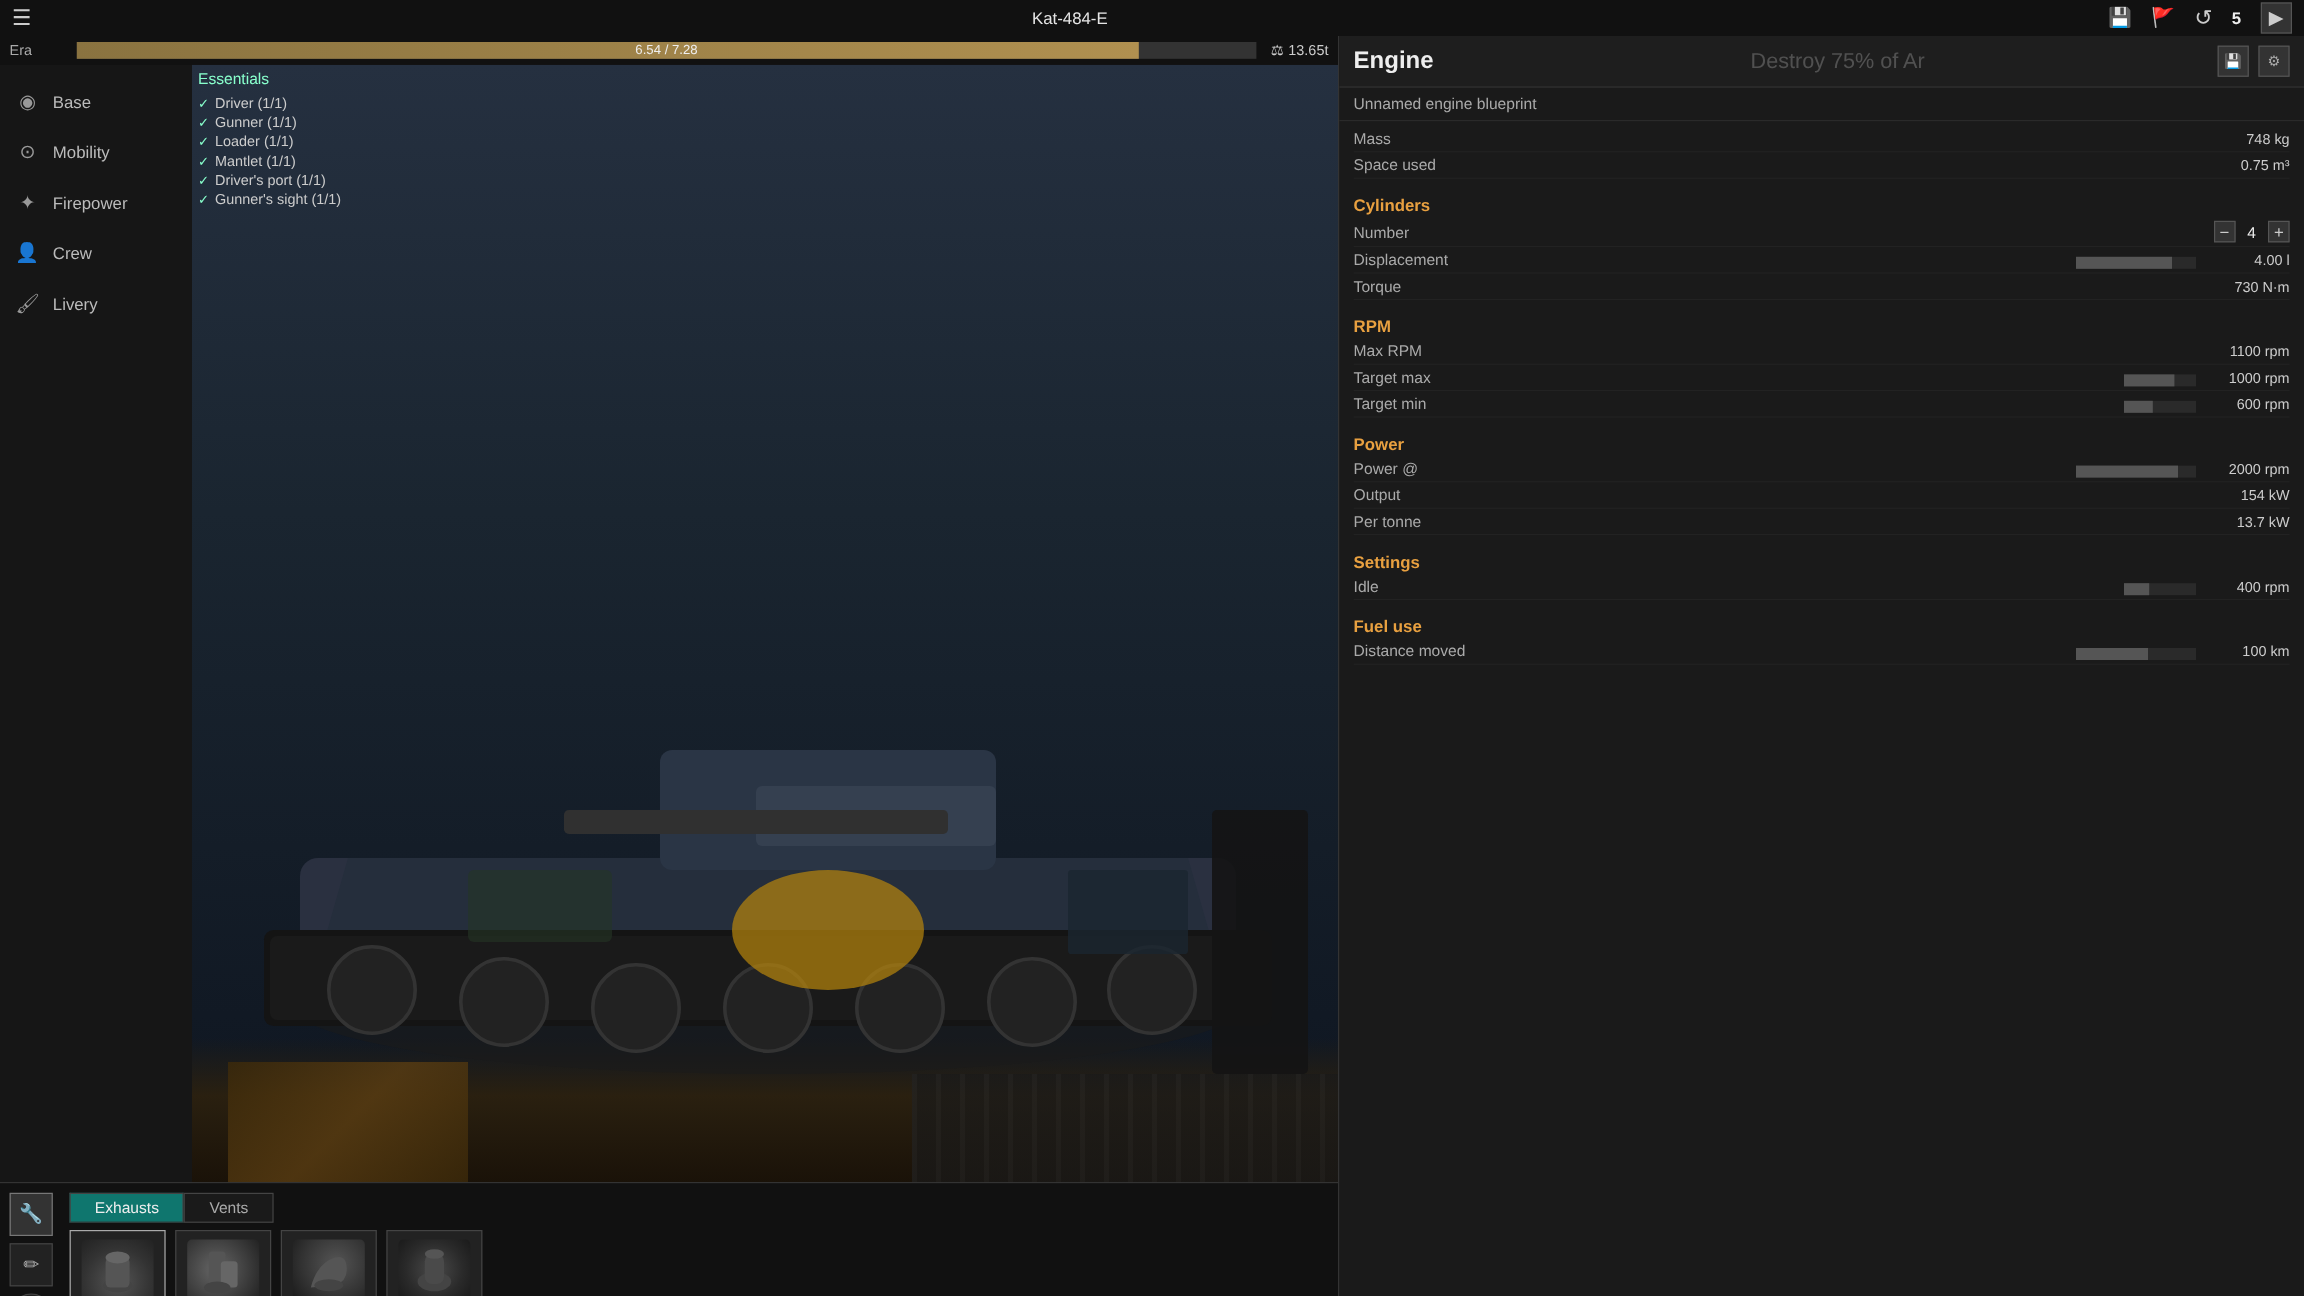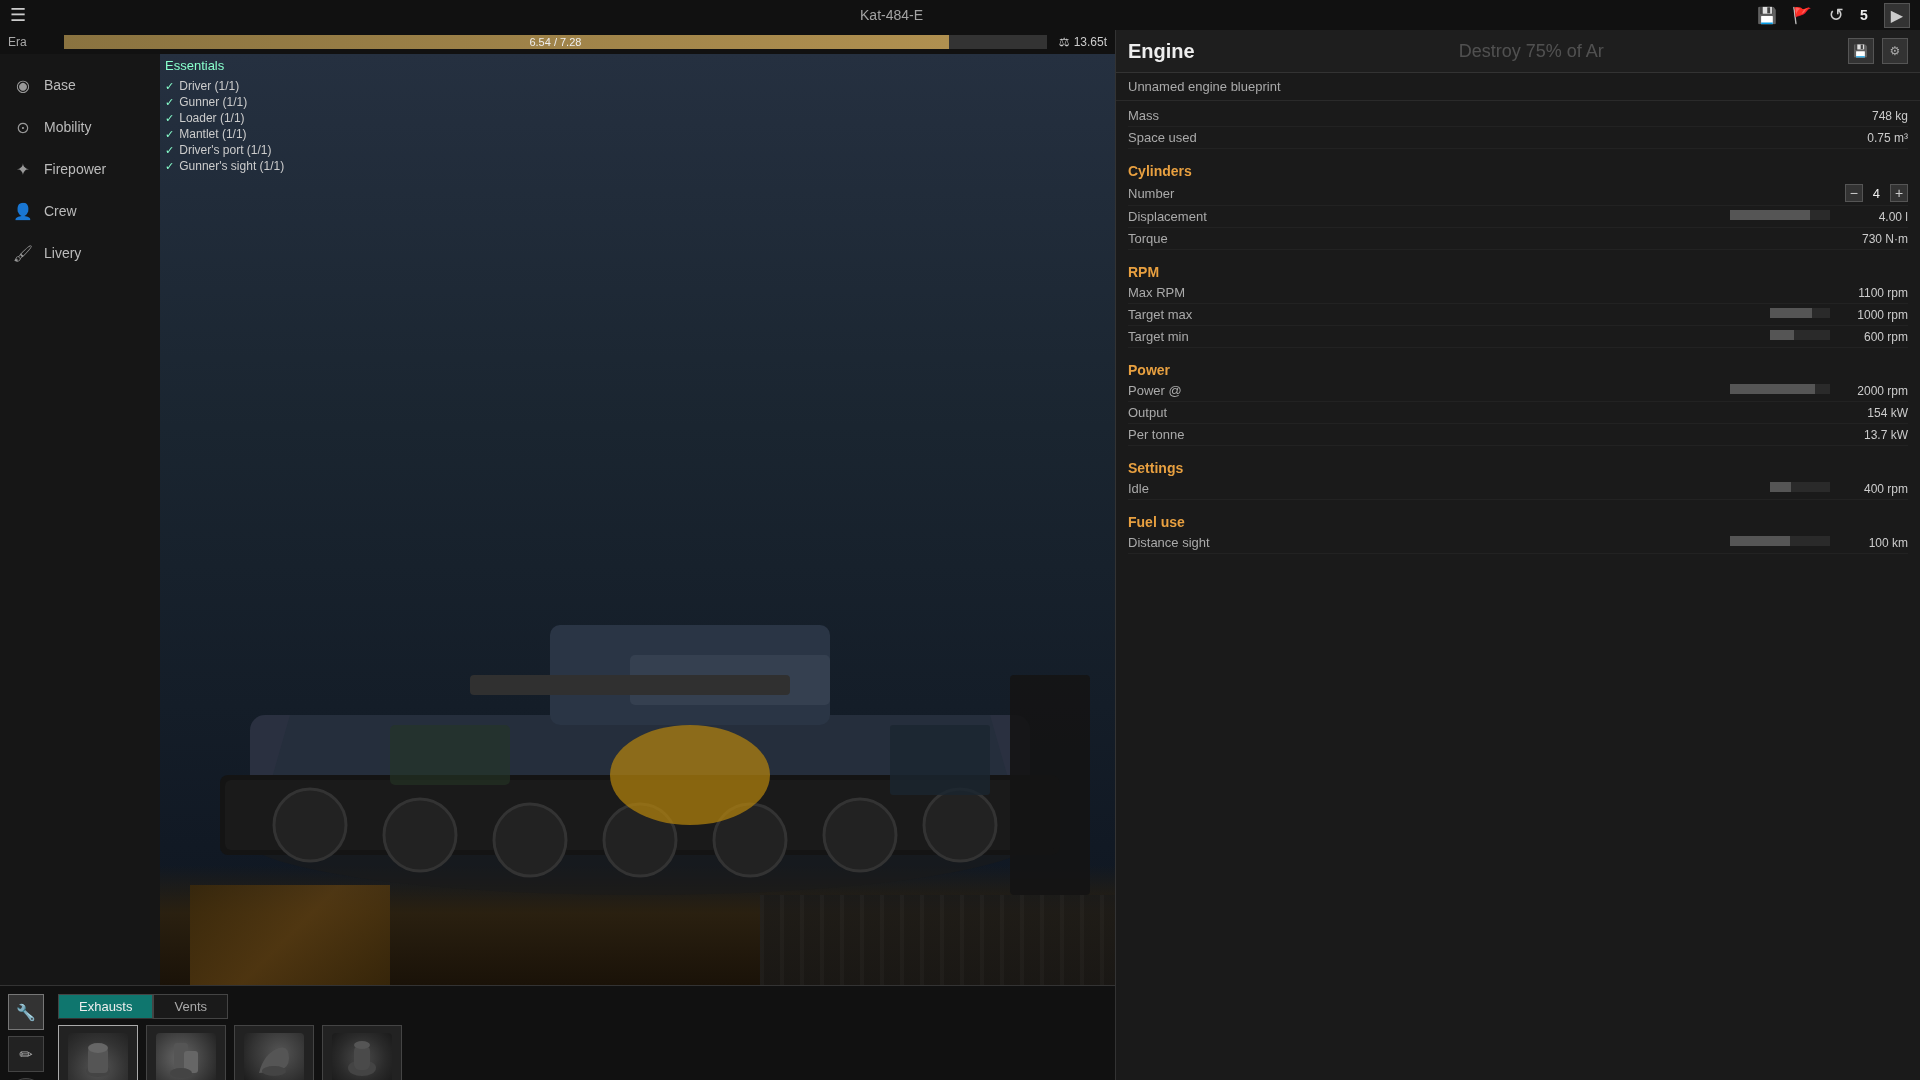--- a/index.html
+++ b/index.html
@@ -19,21 +19,21 @@
       top: 0; left: 0; right: 0;
       height: 30px;
       background: #111;
       display: flex;
       align-items: center;
       justify-content: space-between;
       padding: 0 10px;
       z-index: 100;
     }
     #topbar-left { display: flex; align-items: center; gap: 10px; }
-    #topbar-center { color: #a3a3a3; font-size: 14px; }
+    #topbar-center { color: #e5e5e5; font-size: 14px; }
     #topbar-right { display: flex; align-items: center; gap: 16px; }
 
     
     #erabar {
       position: absolute;
       top: 30px; left: 0;
       width: 1115px;
       height: 24px;
       display: flex;
       align-items: center;
@@ -179,21 +179,21 @@
     .stats-row {
       display: flex;
       align-items: center;
       justify-content: space-between;
       padding: 3px 0;
       font-size: 13px;
       border-bottom: 1px solid #222;
     }
     .stats-label { color: #aaa; min-width: 120px; }
     .stats-bar-area {
-      display: flex; align-items: flex-start; gap: 8px; flex: 1;
+      display: flex; align-items: flex-end; gap: 8px; flex: 1;
       justify-content: flex-end;
     }
     .stats-bar {
       width: 100px; height: 10px;
       background: #2a2a2a;
       position: relative;
     }
     .stats-bar-fill {
       height: 100%;
       background: #555;
@@ -543,21 +543,21 @@
             <div class="mini-bar-fill" style="width:35%;"></div>
           </div>
         <span class="stats-value">400 rpm</span>
       </div>
     </div>
   </div>
 
   <div class="stats-section">
     <div class="section-title">Fuel use</div>
     <div class="stats-row">
-      <span class="stats-label">Distance sight</span>
+      <span class="stats-label">Distance moved</span>
       <div class="stats-bar-area">
         <div class="stats-bar">
             <div class="stats-bar-fill" style="width:60%;"></div>
           </div>
         <span class="stats-value">100 km</span>
       </div>
     </div>
   </div>
 </div>
 

